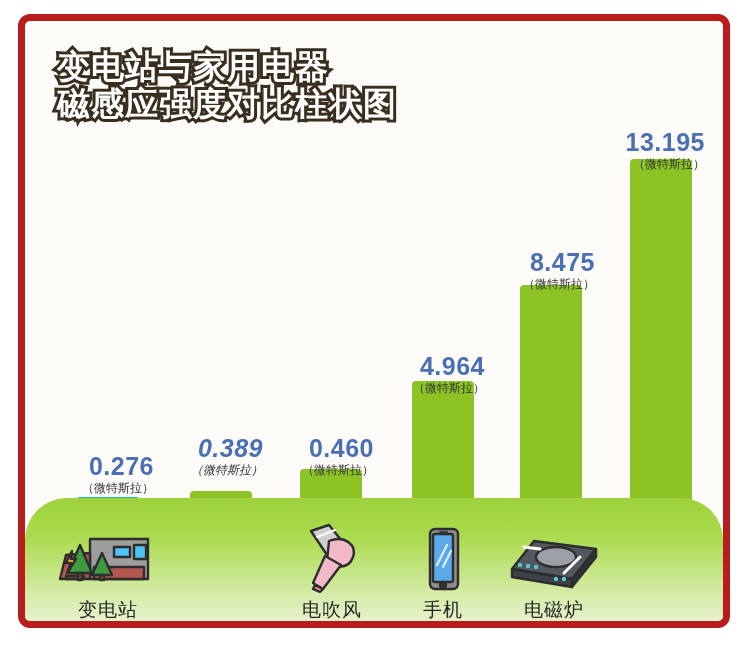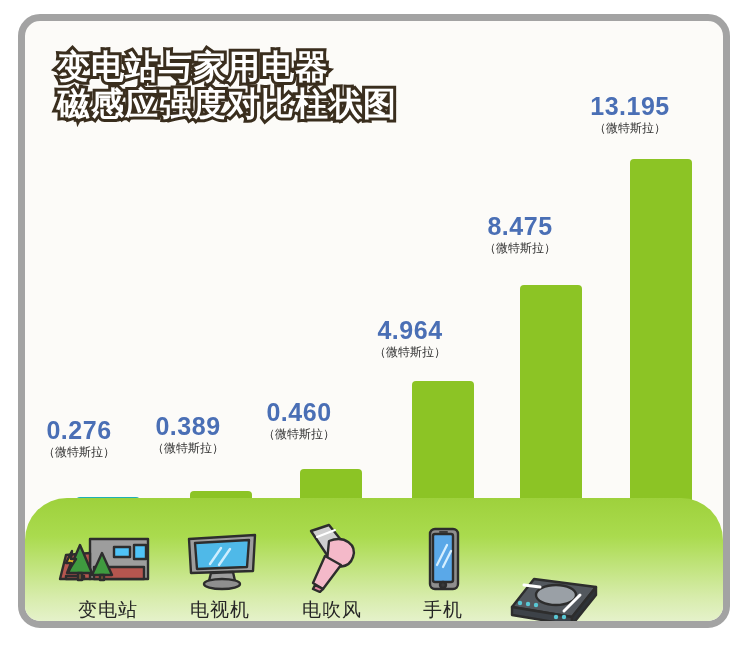--- a/index.html
+++ b/index.html
@@ -10,22 +10,22 @@
     width:750px;height:664px;
     background:#ffffff;
     box-sizing:border-box;
   }
 
   
   .frame{
     position:absolute;
     left:18px;top:14px;
     width:712px;height:614px;
-    border:7px solid #a3a3a3;
-    border-radius:22px;
+    border:7px solid #b91c1c;
+    border-radius:12px;
     box-sizing:border-box;
     background:#fcfbf8;
     overflow:hidden;
   }
 
   
   .title-block{
     position:absolute;
     left:32px;top:28px;
     z-index:40;
@@ -50,28 +50,29 @@
   }
 
   .bar{
     position:absolute;
     border-radius:4px;
     box-shadow:0 1px 0 rgba(0,0,0,.06);
   }
 
   .value{
     position:absolute;
-    text-align:center;
+    text-align:right;
     width:150px;
     color:#4a6fb5;
     font-weight:bold;
     font-size:25px;
     letter-spacing:.5px;
     line-height:1.05;
     z-index:30;
+    margin-top:36px;
   }
   .value .unit{
     display:block;
     font-size:12px;
     font-weight:normal;
     color:#333333;
     letter-spacing:0px;
     margin-top:3px;
     font-family:"DejaVu Sans",sans-serif;
   }
@@ -124,21 +125,21 @@
     </div>
 
     <div class="plot">
 
       <div class="value" style="left:-21px;top:396px;">
         <span>0.276</span>
         <span class="unit">（微特斯拉）</span>
       </div>
       <div class="bar" style="left:51px;top:476px;width:64px;height:12px;background:#20afb5;"></div>
 
-      <div class="value" style="left:88px;top:392px;">
+      <div class="value" style="left:88px;top:378px;font-style:italic;">
         <span>0.389</span>
         <span class="unit">（微特斯拉）</span>
       </div>
       <div class="bar" style="left:165px;top:470px;width:62px;height:18px;background:#8cc425;"></div>
 
       <div class="value" style="left:199px;top:378px;">
         <span>0.460</span>
         <span class="unit">（微特斯拉）</span>
       </div>
       <div class="bar" style="left:275px;top:448px;width:62px;height:40px;background:#8cc425;"></div>
@@ -180,37 +181,20 @@
               <path d="M46 22 L56 44 L36 44 Z" fill="#3f9a3f"></path>
               <rect x="22" y="42" width="4" height="7" fill="#7a5a34"></rect>
               <rect x="44" y="44" width="4" height="5" fill="#7a5a34"></rect>
               <path d="M16 20 L10 32 L15 32 L11 42 L20 28 L15 28 Z" fill="#f7c325"></path>
             </g>
           </svg>
         </div>
         <div class="cat-label">变电站</div>
       </div>
 
-      <div class="cat" style="left:140px;">
-        <div class="cat-icon">
-          <svg width="86" height="62" viewBox="0 0 86 62">
-            <g stroke="#2d2d2d" stroke-width="2.4" stroke-linejoin="round">
-              <path d="M12 8 L78 4 L76 40 L14 42 Z" fill="#9d9d9d"></path>
-              <path d="M18 12 L72 9 L70 36 L20 38 Z" fill="#4fb9e8"></path>
-              <path d="M34 42 L56 41 L58 50 L32 50 Z" fill="#9d9d9d"></path>
-              <ellipse cx="45" cy="53" rx="18" ry="5" fill="#8f8f8f"></ellipse>
-              <g stroke="#cdeeff" stroke-width="2.4" stroke-linecap="round">
-                <path d="M33 33 L44 17"></path>
-                <path d="M42 34 L53 18"></path>
-              </g>
-            </g>
-          </svg>
-        </div>
-        <div class="cat-label">电视机</div>
-      </div>
 
       <div class="cat" style="left:363px;">
         <div class="cat-icon">
           <svg width="46" height="68" viewBox="0 0 46 68">
             <g stroke="#2d2d2d" stroke-width="2.4" stroke-linejoin="round">
               <rect x="10" y="4" width="28" height="60" rx="5" fill="#8e8e8e"></rect>
               <rect x="13" y="9" width="20" height="48" rx="2" fill="#5aa8e8"></rect>
               <circle cx="23" cy="60" r="3" fill="#3a3a3a"></circle>
               <rect x="19" y="6" width="9" height="2" rx="1" fill="#3a3a3a" stroke="none"></rect>
               <g stroke="#d6efff" stroke-width="2.2" stroke-linecap="round">
@@ -249,18 +233,19 @@
               <path d="M18 12 L34 14" stroke="#ffffff" stroke-width="3" stroke-linecap="round"></path>
               <path d="M74 22 L58 38" stroke="#ffffff" stroke-width="3" stroke-linecap="round"></path>
               <circle cx="14" cy="30" r="2.2" fill="#59c7d4" stroke="none"></circle>
               <circle cx="22" cy="31" r="2.2" fill="#59c7d4" stroke="none"></circle>
               <circle cx="30" cy="32" r="2.2" fill="#59c7d4" stroke="none"></circle>
               <circle cx="50" cy="44" r="2.2" fill="#59c7d4" stroke="none"></circle>
               <circle cx="58" cy="44" r="2.2" fill="#59c7d4" stroke="none"></circle>
             </g>
           </svg>
         </div>
+        <div class="cat-label">电磁炉</div>
       </div>
 
 
     </div>
   </div>
 </div>
 
 </body></html>

